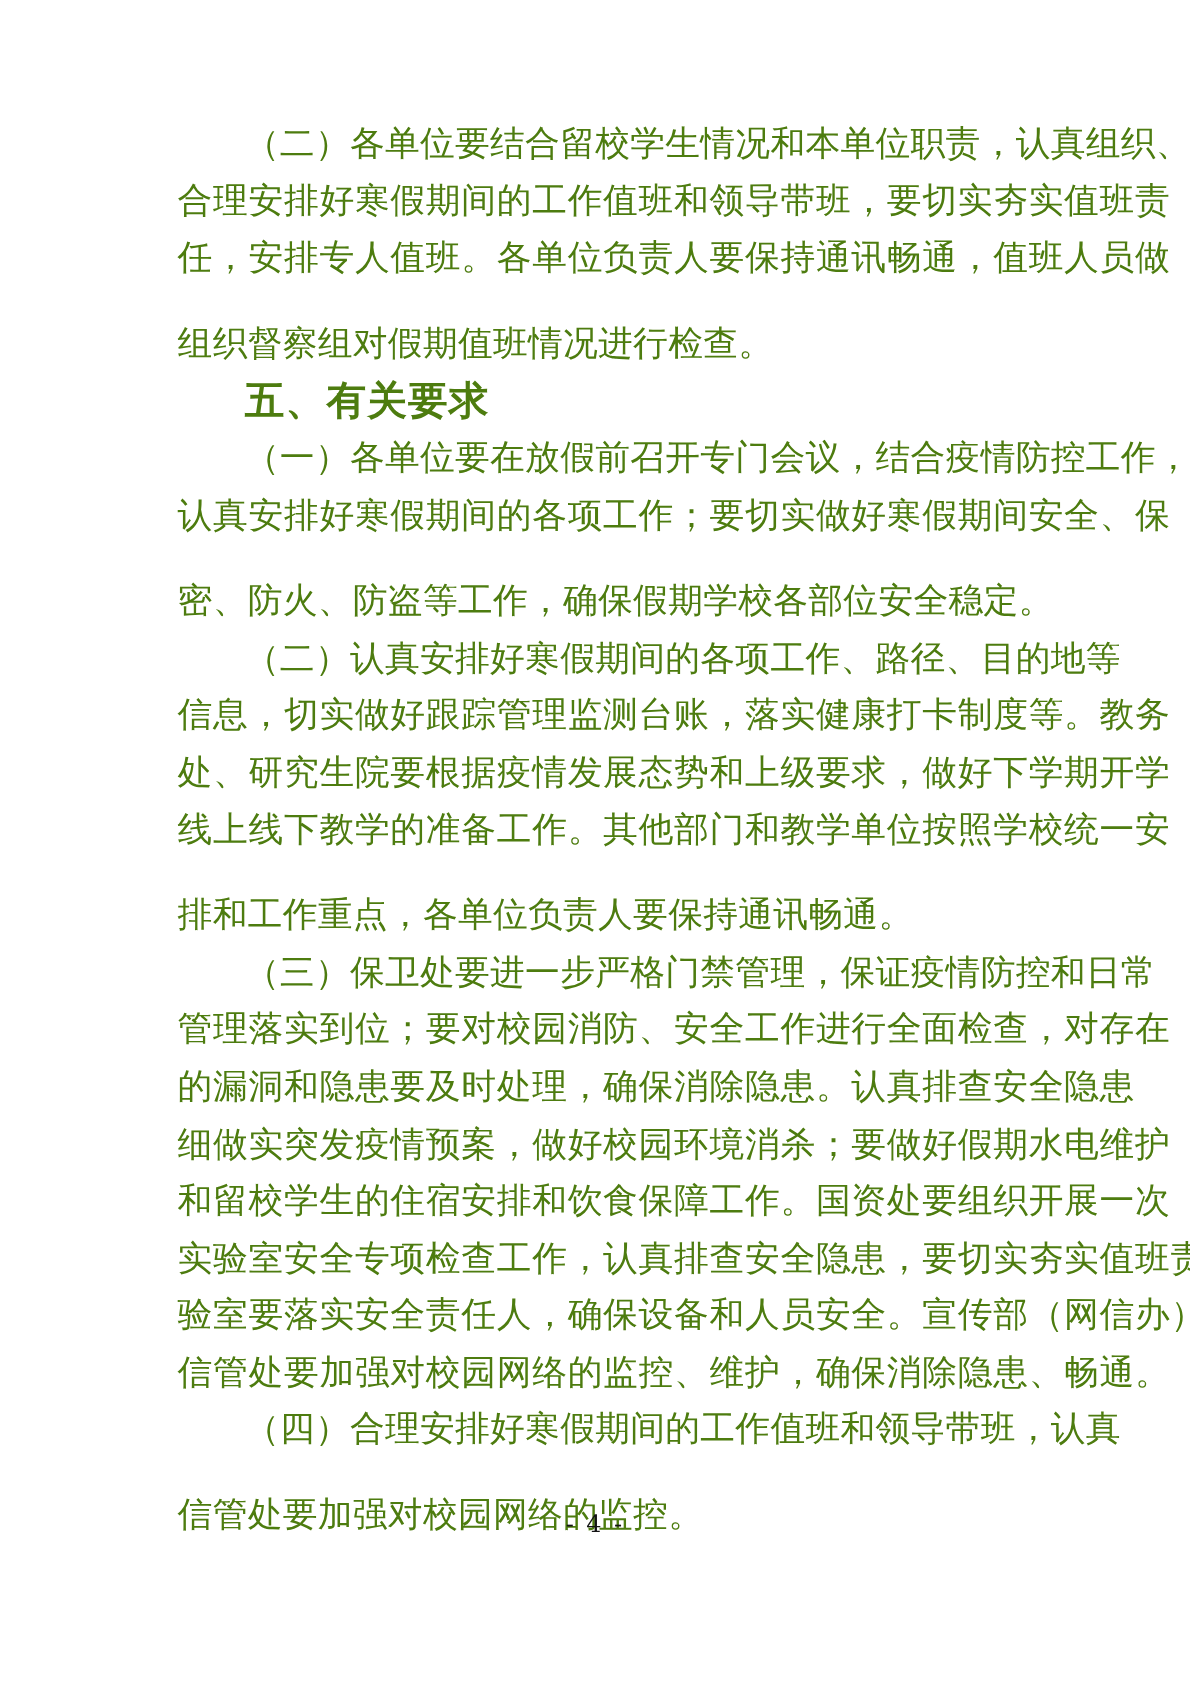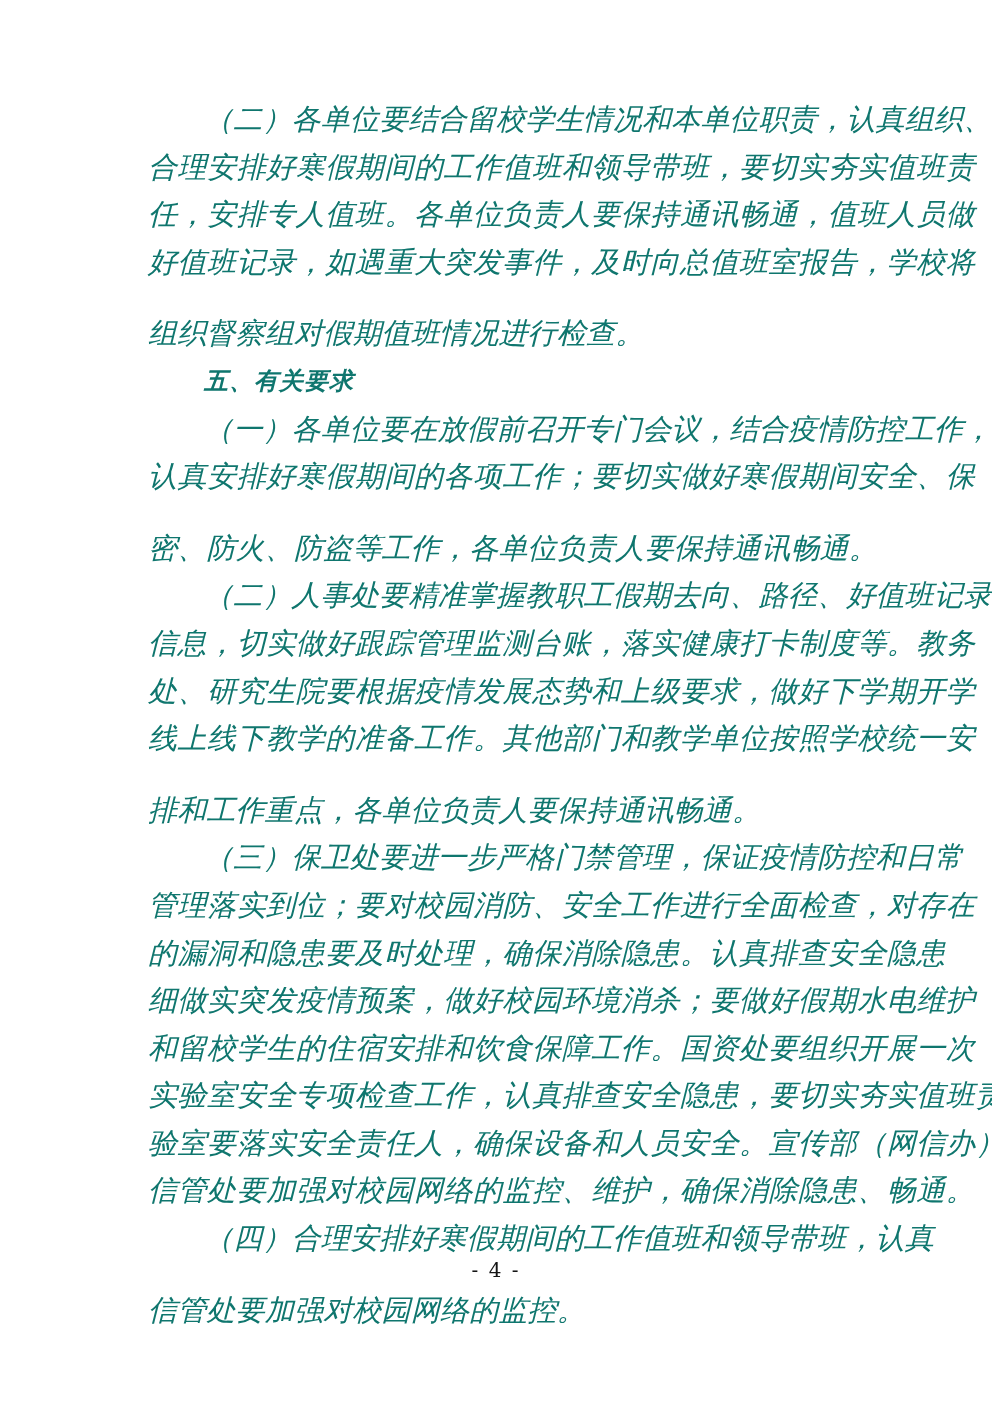--- a/index.html
+++ b/index.html
@@ -33,40 +33,39 @@
     width: 714px;
   }
 
   
   .line {
     height: 47.6px;
     line-height: 47.6px;
     white-space: pre;
     font-size: 29px;
     letter-spacing: 0.2px;
-    color: #0f766e;
+    color: #4d7c0f;
     font-family: "DejaVu Serif", "Liberation Serif", serif;
-    font-style: italic;
   }
 
   
   .line.just {
     letter-spacing: 0.55px;
   }
 
   .line.indent2 {
     text-indent: 56px;
   }
 
   .line.heading {
     font-weight: bold;
     text-indent: 56px;
     letter-spacing: 1px;
     font-family: "DejaVu Sans", "Liberation Sans", sans-serif;
-    font-size: 24px;
+    font-size: 33px;
   }
 
   .line.last {
     letter-spacing: 0.2px;
     margin-top: 24px;
   }
 
   .page-number {
     position: absolute;
     left: 0;
@@ -82,30 +81,29 @@
 </head>
 <body>
 
 <div class="page">
 
   <div class="text-column">
 
     <div class="line indent2">（二）各单位要结合留校学生情况和本单位职责，认真组织、</div>
     <div class="line just">合理安排好寒假期间的工作值班和领导带班，要切实夯实值班责</div>
     <div class="line just">任，安排专人值班。各单位负责人要保持通讯畅通，值班人员做</div>
-    <div class="line just">好值班记录，如遇重大突发事件，及时向总值班室报告，学校将</div>
     <div class="line last">组织督察组对假期值班情况进行检查。</div>
 
     <div class="line heading">五、有关要求</div>
 
     <div class="line indent2">（一）各单位要在放假前召开专门会议，结合疫情防控工作，</div>
     <div class="line just">认真安排好寒假期间的各项工作；要切实做好寒假期间安全、保</div>
-    <div class="line last">密、防火、防盗等工作，各单位负责人要保持通讯畅通。</div>
+    <div class="line last">密、防火、防盗等工作，确保假期学校各部位安全稳定。</div>
 
-    <div class="line indent2">（二）人事处要精准掌握教职工假期去向、路径、好值班记录</div>
+    <div class="line indent2">（二）认真安排好寒假期间的各项工作、路径、目的地等</div>
     <div class="line just">信息，切实做好跟踪管理监测台账，落实健康打卡制度等。教务</div>
     <div class="line just">处、研究生院要根据疫情发展态势和上级要求，做好下学期开学</div>
     <div class="line just">线上线下教学的准备工作。其他部门和教学单位按照学校统一安</div>
     <div class="line last">排和工作重点，各单位负责人要保持通讯畅通。</div>
 
     <div class="line indent2">（三）保卫处要进一步严格门禁管理，保证疫情防控和日常</div>
     <div class="line just">管理落实到位；要对校园消防、安全工作进行全面检查，对存在</div>
     <div class="line just">的漏洞和隐患要及时处理，确保消除隐患。认真排查安全隐患</div>
     <div class="line just">细做实突发疫情预案，做好校园环境消杀；要做好假期水电维护</div>
     <div class="line just">和留校学生的住宿安排和饮食保障工作。国资处要组织开展一次</div>

